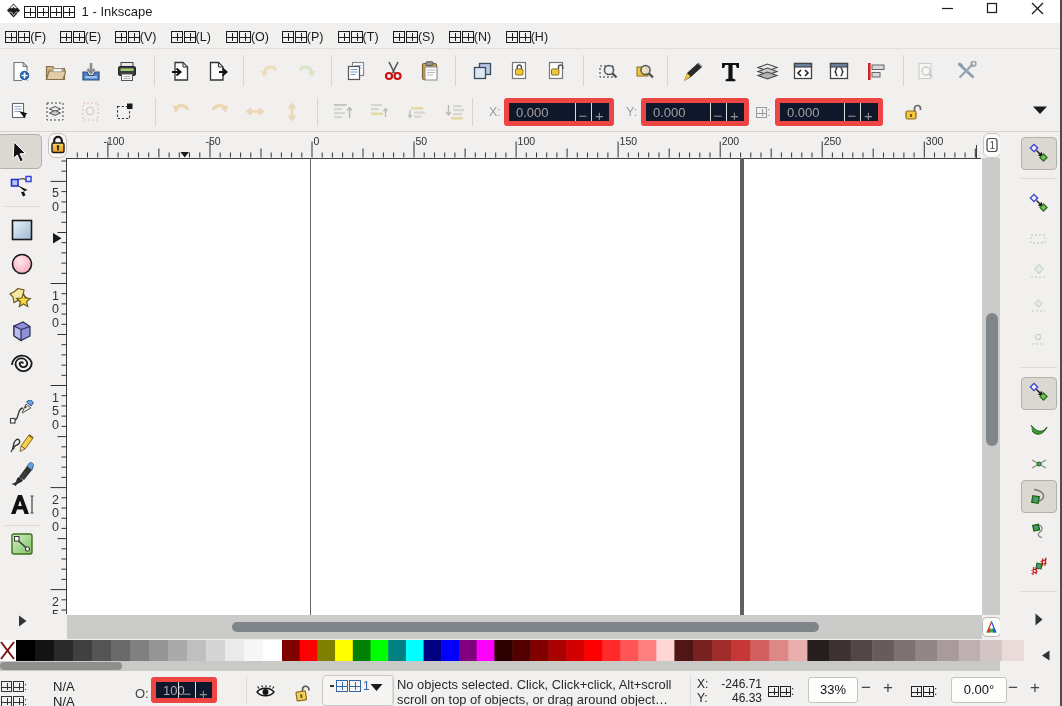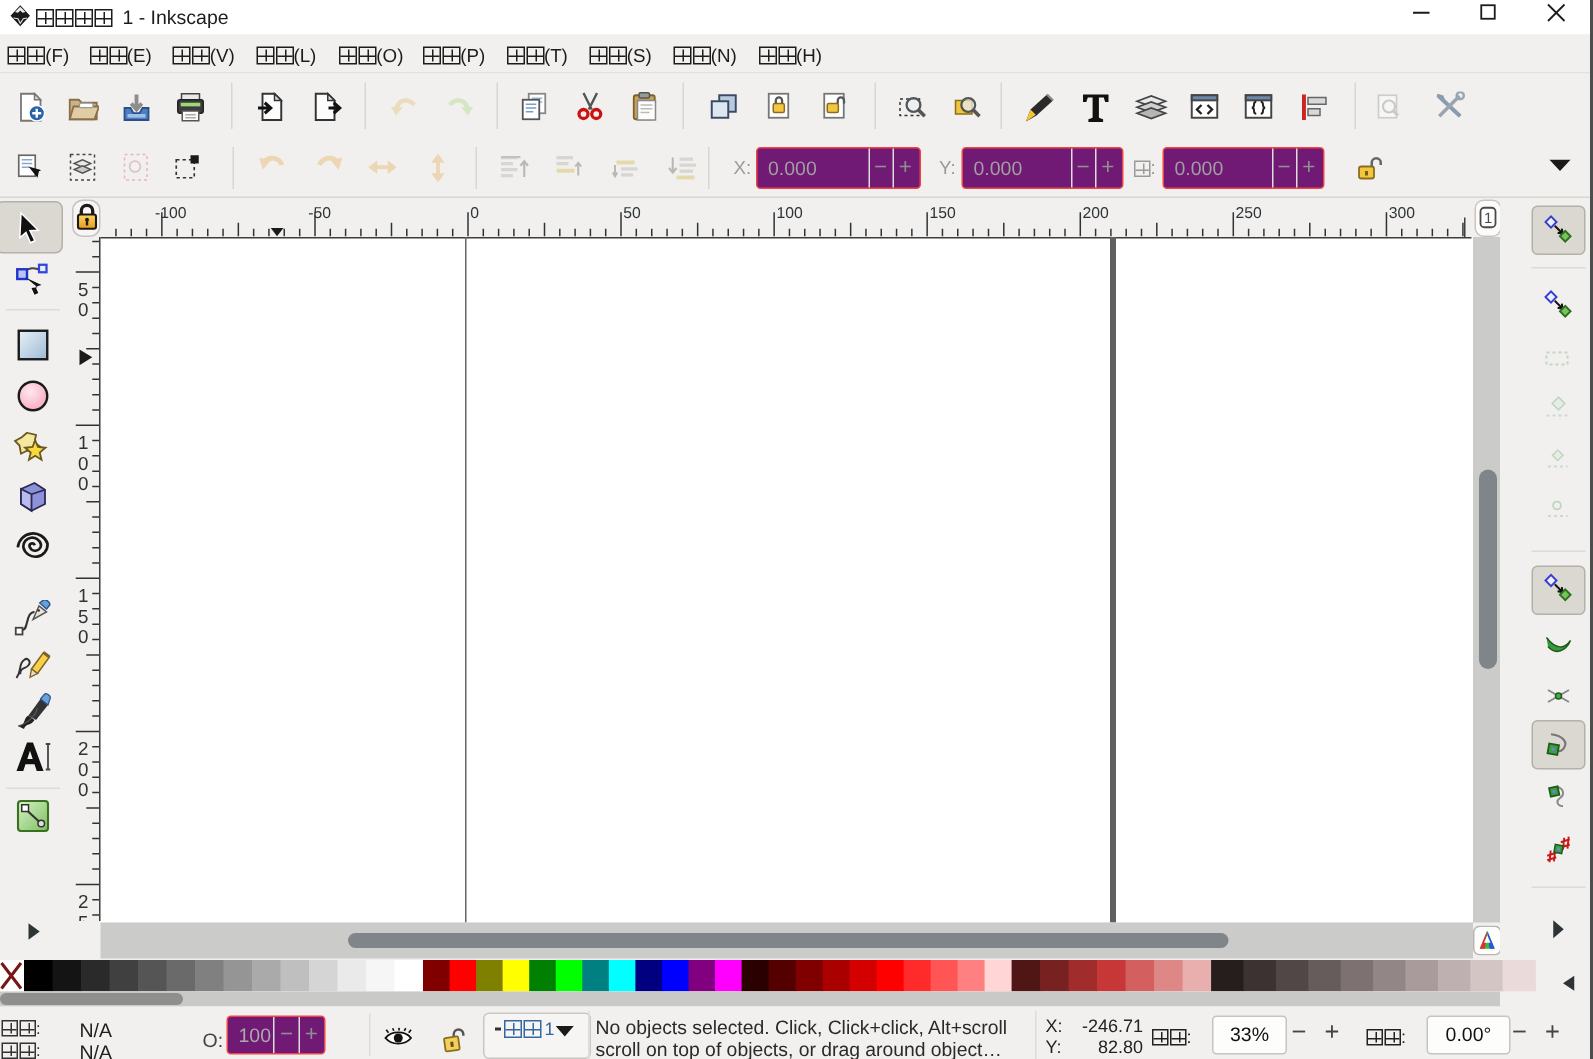--- a/index.html
+++ b/index.html
@@ -1,21 +1,21 @@
 <!DOCTYPE html>
 <html><head><meta charset="utf-8"><style>
 *{margin:0;padding:0;box-sizing:border-box}
 html,body{width:1062px;height:706px;overflow:hidden}
 body{font-family:"Liberation Sans",sans-serif;position:relative;background:#f1f0ee;color:#1c1c1c}
 .a{position:absolute}
 .k{display:inline-block;position:relative;border:1px solid currentColor;vertical-align:-2px}
 .k::before{content:"";position:absolute;left:0;right:0;top:50%;height:1px;background:currentColor}
 .k::after{content:"";position:absolute;top:1px;bottom:1px;left:50%;width:1px;background:currentColor}
 .sepv{position:absolute;width:1px;background:#d8d6d3}
-.field{position:absolute;background:#701a75;border:1px solid #ef4444;border-radius:3px}
+.field{position:absolute;background:#0f172a;border:5px solid #ef4444;border-radius:3px}
 .field .val{position:absolute;left:7px;top:50%;transform:translateY(-50%);color:#a0a0a0;font-size:13px}
 .field .m,.field .p{position:absolute;top:0;bottom:0;color:#8f8f8f;font-size:15px;text-align:center;line-height:26px}
 .field .d1,.field .d2{position:absolute;top:0;bottom:0;width:1px;background:#dddcda}
 .btn3d{position:absolute;background:#dbd7d1;border:1px solid #b4b0aa;border-radius:4px}
 </style></head><body>
 <div class="a" style="left:0;top:0;width:1062px;height:23px;background:#ffffff">
 <svg class="a" style="left:6px;top:3px" width="15" height="15" viewBox="0 0 15 15">
 <path d="M7.5 0.5 L14 7.5 L7.5 14.5 L1 7.5 Z" fill="#1a1a1a"></path>
 <path d="M7.5 1.5 L11 5 L9 5.5 L7.5 4 L6 5.5 L4 5 Z" fill="#ececec"></path>
 <path d="M3 9 L6 9.5 L7.5 12.5 L9.5 9.5 L12 9" fill="none" stroke="#dddddd" stroke-width="0.8"></path>
@@ -713,20 +713,20 @@
 <svg class="a" style="left:369px;top:683px" width="15" height="9" viewBox="0 0 15 9">
     <path d="M1.5 1 L13.5 1 L7.5 8 Z" fill="#1a1a1a"></path>
   </svg>
 <div class="a" style="left:397px;top:677px;font-size:12.9px;color:#2a2a2a;white-space:nowrap">No objects selected. Click, Click+click, Alt+scroll</div>
 <div class="a" style="left:397px;top:692px;font-size:12.9px;color:#2a2a2a;white-space:nowrap">scroll on top of objects, or drag around object…</div>
 <div class="a" style="left:690px;top:674px;width:1px;height:32px;background:#dddcda"></div>
 <div class="a" style="left:392px;top:674px;width:1px;height:32px;background:#dddcda"></div>
 <div class="a" style="left:697px;top:677px;font-size:12px;color:#222">X:</div>
 <div class="a" style="left:713px;top:677px;width:49px;font-size:12px;color:#222;text-align:right">-246.71</div>
 <div class="a" style="left:697px;top:691px;font-size:12px;color:#222">Y:</div>
-<div class="a" style="left:713px;top:691px;width:49px;font-size:12px;color:#222;text-align:right">82.80</div>
+<div class="a" style="left:713px;top:691px;width:49px;font-size:12px;color:#222;text-align:right">46.33</div>
 <div class="a" style="left:768px;top:684px;font-size:12px;white-space:nowrap;color:#222"><span class="k" style="width:11px;height:11px;margin-right:1px;color:#222"></span><span class="k" style="width:11px;height:11px;margin-right:0px;color:#222"></span>:</div>
 <div class="a" style="left:808px;top:677px;width:50px;height:26px;background:#fdfdfc;border:1px solid #c6c4c1;border-radius:3px;font-size:13px;color:#111;text-align:center;line-height:24px">33%</div>
 <div class="a" style="left:861px;top:678px;font-size:17px;color:#444">−</div>
 <div class="a" style="left:883px;top:678px;font-size:17px;color:#444">+</div>
 <div class="a" style="left:911px;top:684px;font-size:12px;white-space:nowrap;color:#222"><span class="k" style="width:11px;height:11px;margin-right:1px;color:#222"></span><span class="k" style="width:11px;height:11px;margin-right:0px;color:#222"></span>:</div>
 <div class="a" style="left:951px;top:677px;width:56px;height:26px;background:#fdfdfc;border:1px solid #c6c4c1;border-radius:3px;font-size:13px;color:#111;text-align:center;line-height:24px">0.00°</div>
 <div class="a" style="left:1008px;top:678px;font-size:17px;color:#444">−</div>
 <div class="a" style="left:1030px;top:678px;font-size:17px;color:#444">+</div>
 </body></html>

